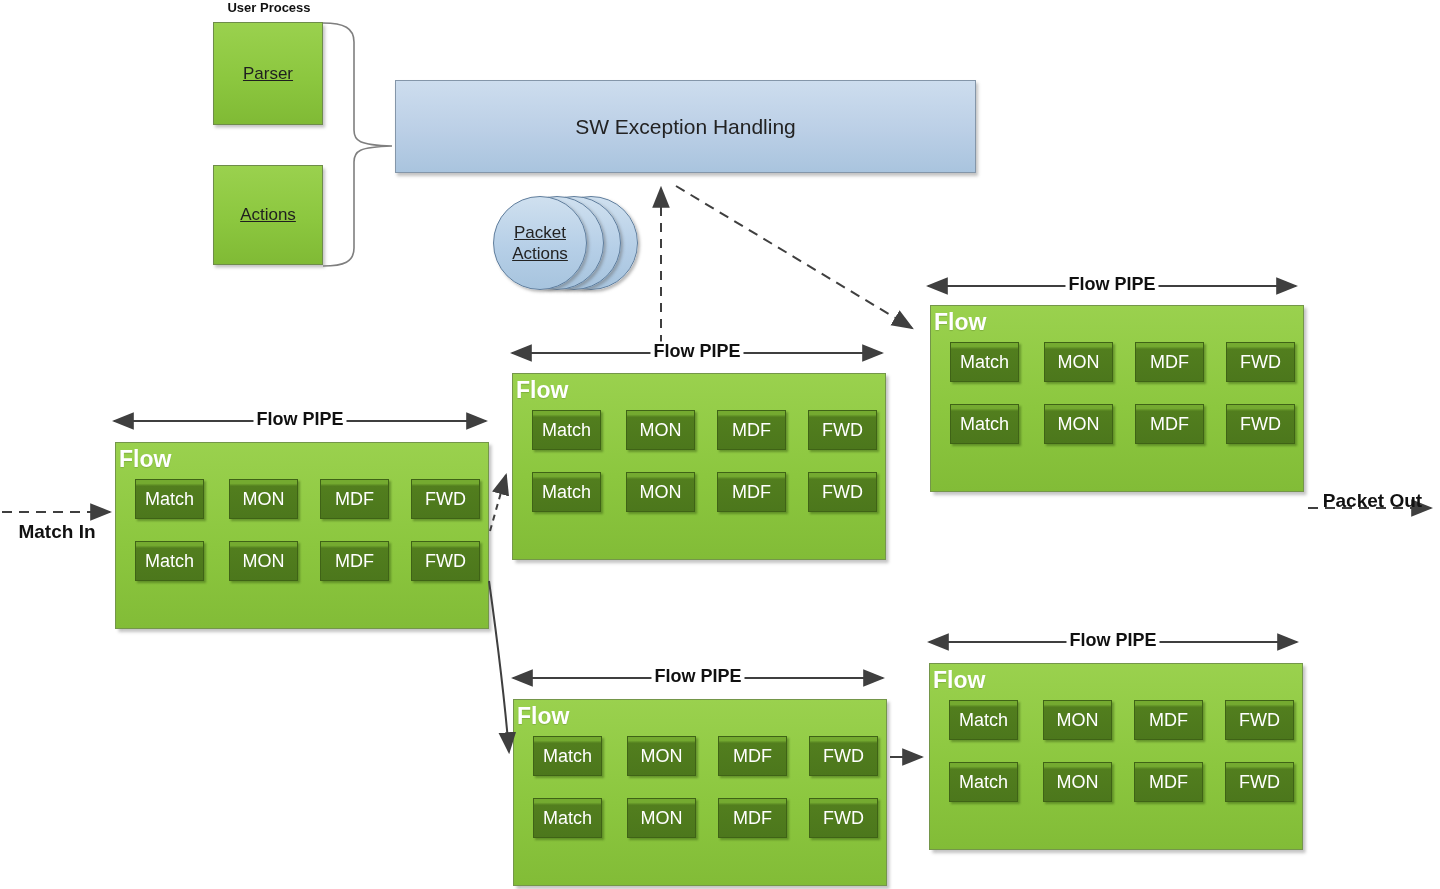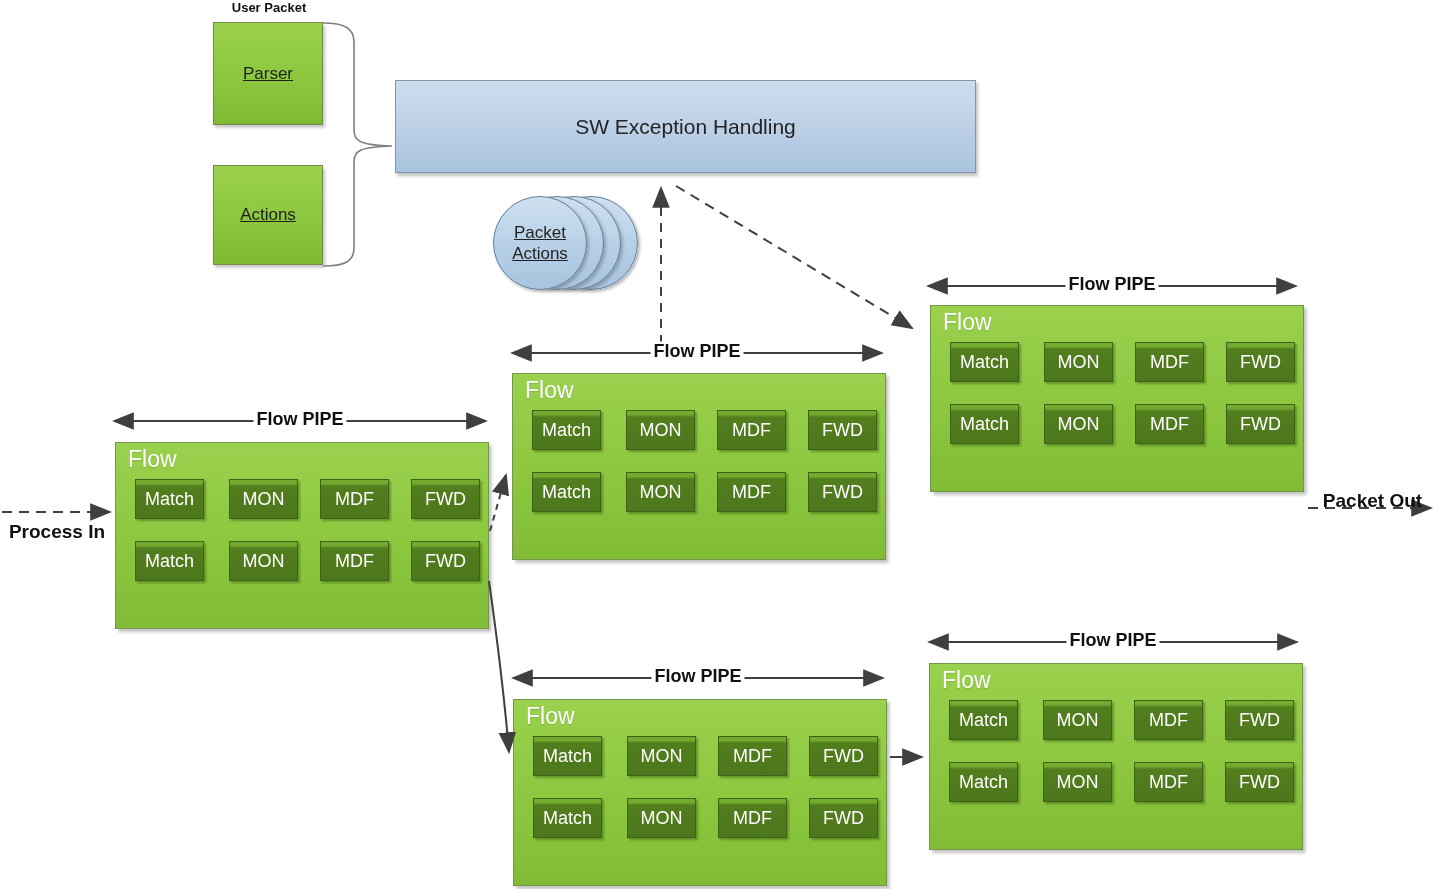--- a/index.html
+++ b/index.html
@@ -9,21 +9,21 @@
   }
   
   .pipe-box{
     position:absolute;width:374px;height:187px;
     background:linear-gradient(to bottom,#9ad14e 0%,#8cc73f 55%,#82bc37 100%);
     border:1.6px solid #74964a;
     box-shadow:2.5px 3px 3px rgba(120,120,120,.45);
     box-sizing:border-box;
   }
   .flow-label{
-    position:absolute;left:12px;top:3px;color:#fff;font-size:23px;font-weight:normal;
+    position:absolute;left:3px;top:3px;color:#fff;font-size:23px;font-weight:bold;
     text-shadow:0 1px 1px rgba(0,0,0,.15);
   }
   .stage-box{
     position:absolute;width:69px;height:40px;box-sizing:border-box;
     background:linear-gradient(to bottom,#74aa30 0%,#74aa30 9%,#527e1e 16%,#4c771c 100%);
     border:1px solid #3f6316;
     box-shadow:1.5px 2px 2px rgba(40,70,10,.4);
     color:#fff;font-size:18px;display:flex;align-items:center;justify-content:center;
   }
   
@@ -60,21 +60,21 @@
     background:#fff;padding:0 3px;font-weight:bold;font-size:18px;color:#111;
     white-space:nowrap;
   }
   svg.wires{position:absolute;left:0;top:0;pointer-events:none;}
 </style>
 </head>
 <body>
 
 <div class="canvas">
 
-  <div class="lbl-bold" style="left:213px;top:0;width:112px;text-align:center;font-size:13px;">User Packet</div>
+  <div class="lbl-bold" style="left:213px;top:0;width:112px;text-align:center;font-size:13px;">User Process</div>
   <div class="gbox" style="left:213px;top:22px;width:110px;height:103px;">Parser</div>
   <div class="gbox" style="left:213px;top:165px;width:110px;height:100px;">Actions</div>
 
   <div class="bluebox">SW Exception Handling</div>
 
   <div class="circle" style="left:544px;top:196px;"></div>
   <div class="circle" style="left:527px;top:196px;"></div>
   <div class="circle" style="left:510px;top:196px;"></div>
   <div class="circle front" style="left:493px;top:196px;">
     <div>
@@ -172,15 +172,15 @@
   </svg>
 
   <div id="pipe-labels">
       <div class="pipe-label" style="left: 300px; top: 421px;">Flow PIPE</div>
       <div class="pipe-label" style="left: 697px; top: 353px;">Flow PIPE</div>
       <div class="pipe-label" style="left: 1112px; top: 286px;">Flow PIPE</div>
       <div class="pipe-label" style="left: 698px; top: 678px;">Flow PIPE</div>
       <div class="pipe-label" style="left: 1113px; top: 642px;">Flow PIPE</div>
     </div>
 
-  <div class="lbl-bold" style="left:0;top:521px;width:114px;text-align:center;font-size:19px;">Process In</div>
+  <div class="lbl-bold" style="left:0;top:521px;width:114px;text-align:center;font-size:19px;">Match In</div>
   <div class="lbl-bold" style="left:1305px;top:490px;width:135px;text-align:center;font-size:19px;">Packet Out</div>
 </div>
 
 </body></html>

